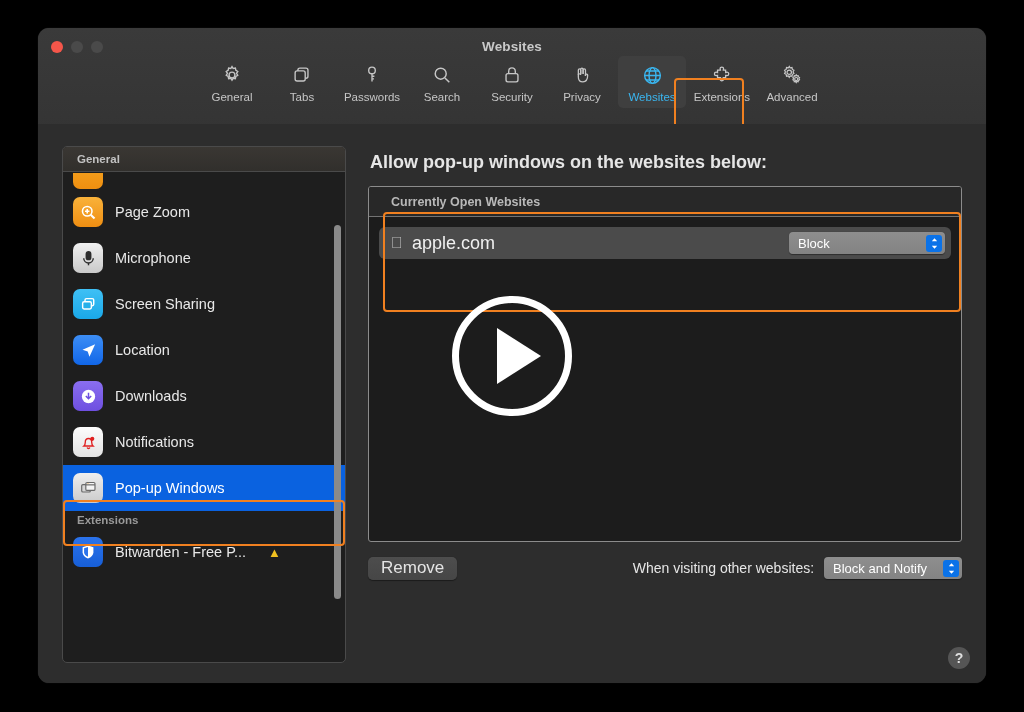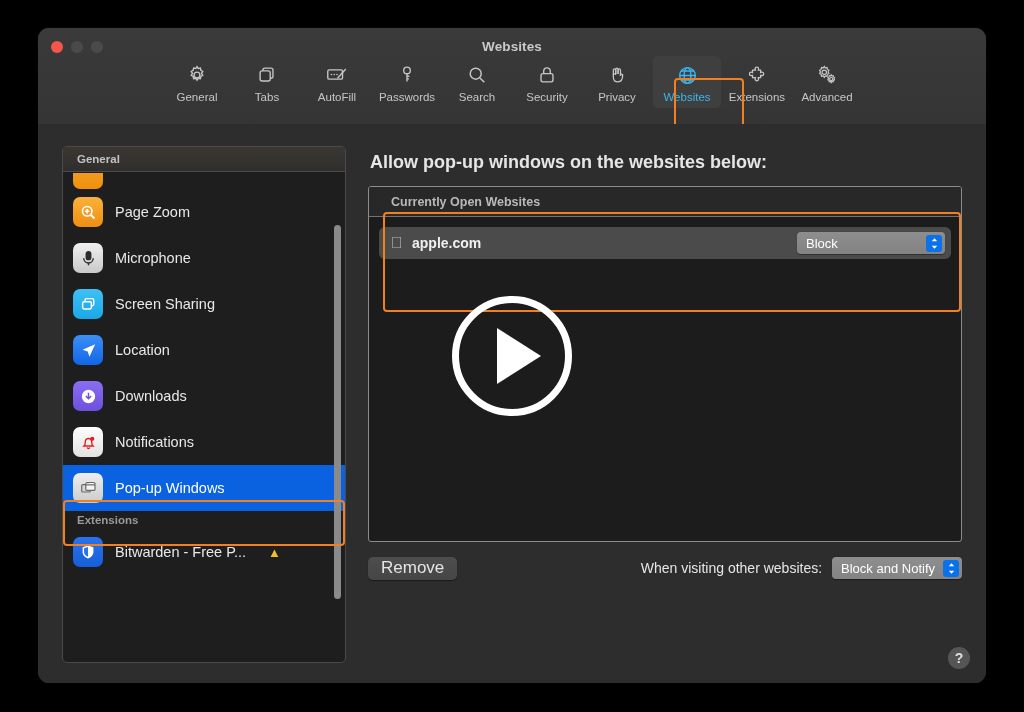--- a/index.html
+++ b/index.html
@@ -215,30 +215,30 @@
     margin: 10px 10px 0 10px;
     height: 32px;
     background: #4b4b4b;
     border-radius: 6px;
     display: flex;
     align-items: center;
     padding: 0 6px 0 12px;
     gap: 9px;
   }
   .apple-glyph { font-size: 16px; color: #b8b8b8; line-height: 1; }
-  .site-name { font-size: 14px; color: #f0f0f0; flex: 1; font-weight: bold; }
+  .site-name { font-size: 18px; color: #f0f0f0; flex: 1; }
 
   .popup-btn {
     height: 22px;
     background: linear-gradient(180deg,#8e8e8e 0%,#838383 100%);
     border-radius: 4px;
     display: flex;
     align-items: center;
     padding: 0 3px 0 9px;
-    gap: 8px;
+    gap: 16px;
     box-shadow: 0 0.5px 1px rgba(0,0,0,0.4);
   }
   .popup-btn .pval { font-size: 13px; color: #ffffff; white-space: nowrap; }
   .popup-btn.fixedw .pval { width: 112px; }
   .chev-box {
     width: 16px; height: 17px;
     background: #0a72e8;
     border-radius: 3px;
     display: flex; flex-direction: column;
     align-items: center; justify-content: center;
@@ -339,32 +339,20 @@
         <div class="tbitem">
           <div class="tbicon">
             <svg width="22" height="22" viewBox="0 0 24 24" fill="none" stroke="#c6c6c6" stroke-width="1.5">
               <rect x="7.5" y="4.5" width="11" height="11" rx="2.2"></rect>
               <rect x="4.5" y="7.5" width="11" height="11" rx="2.2" fill="#333"></rect>
             </svg>
           </div>
           <div class="tlabel">Tabs</div>
         </div>
 
-        <div class="tbitem">
-          <div class="tbicon">
-            <svg width="24" height="22" viewBox="0 0 26 22" fill="none" stroke="#c6c6c6" stroke-width="1.5">
-              <rect x="3" y="5.5" width="16" height="10" rx="1.6"></rect>
-              <circle cx="7" cy="10.5" r="0.9" fill="#c6c6c6" stroke="none"></circle>
-              <circle cx="10" cy="10.5" r="0.9" fill="#c6c6c6" stroke="none"></circle>
-              <circle cx="13" cy="10.5" r="0.9" fill="#c6c6c6" stroke="none"></circle>
-              <path d="M13.5 14.5L22.5 4.5"></path>
-            </svg>
-          </div>
-          <div class="tlabel">AutoFill</div>
-        </div>
 
         <div class="tbitem">
           <div class="tbicon">
             <svg width="22" height="22" viewBox="0 0 24 24" fill="none" stroke="#c6c6c6" stroke-width="1.5">
               <circle cx="12" cy="7" r="3.6"></circle>
               <path d="M12 10.6V19"></path>
               <path d="M12 13.4h2.6"></path>
               <path d="M12 16.2h2.2"></path>
             </svg>
           </div>

